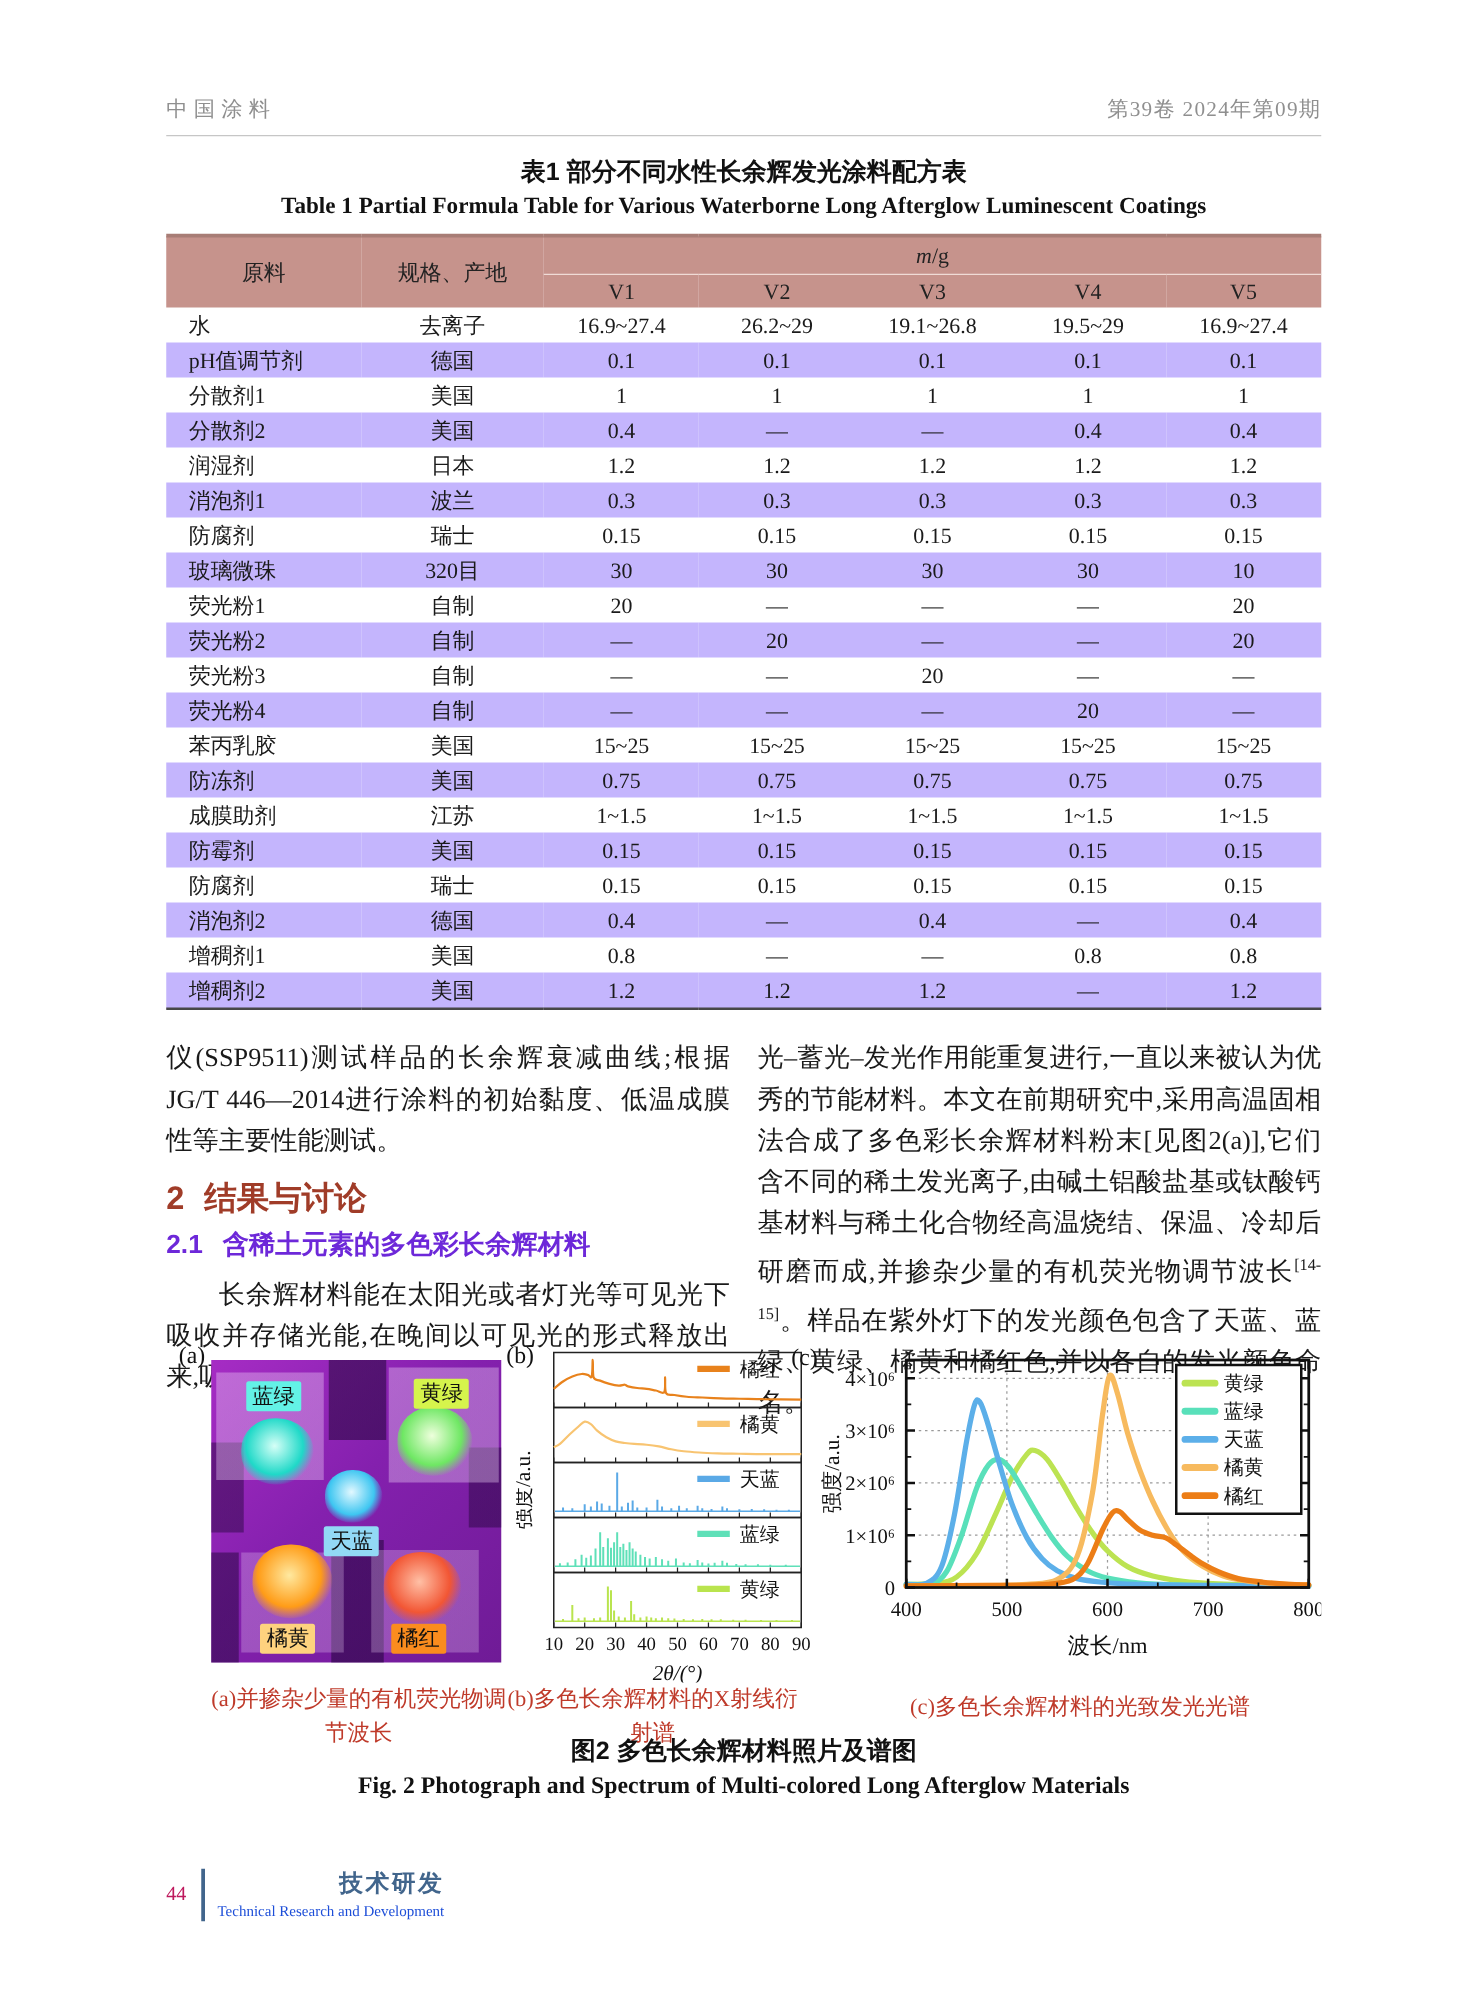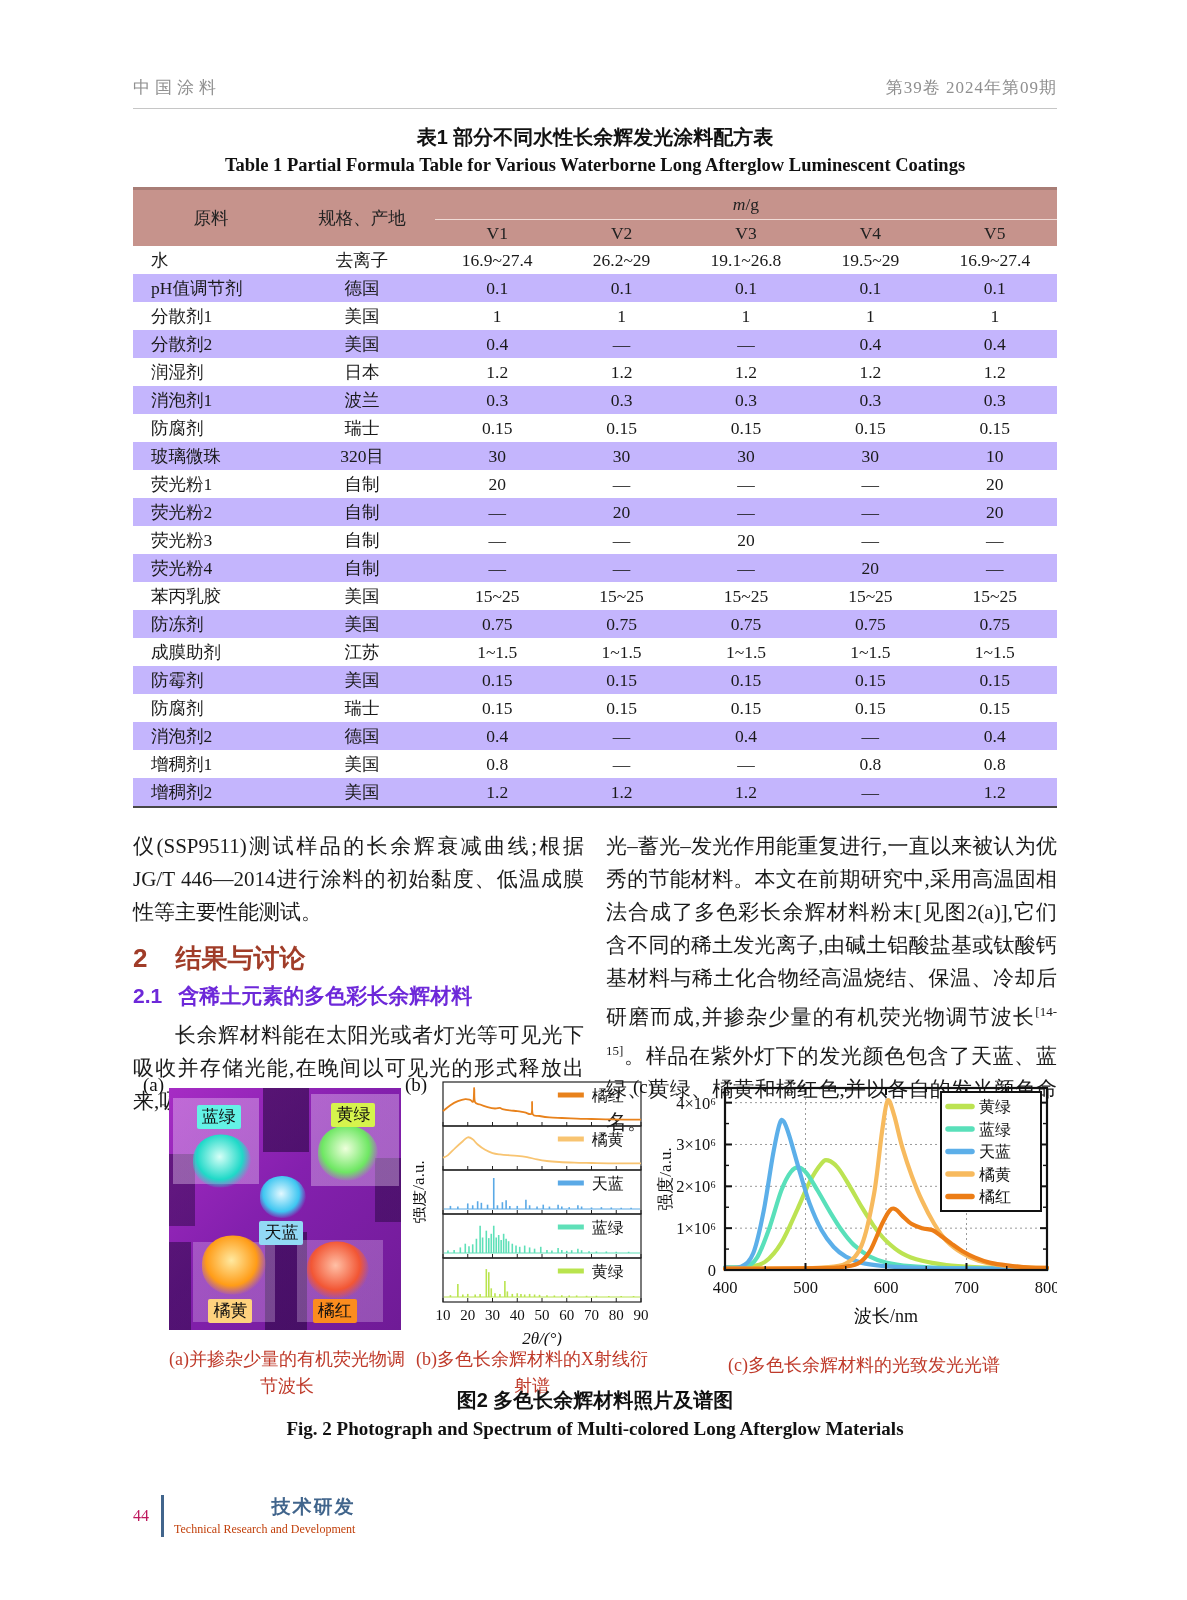--- a/index.html
+++ b/index.html
@@ -28,21 +28,21 @@
   table.ft tbody td.col-mat{text-align:left;padding-left:18px;}
   table.ft tbody tr.alt{background:#c4b5fd;}
   table.ft tbody tr:last-child td{border-bottom:2.5px solid #474747;}
   
   .twocol{position:absolute;left:133px;top:830px;width:924px;display:flex;gap:22px;}
   .tc{width:451px;font-size:21px;line-height:33px;text-align:justify;}
   .tc p{margin:0;}
   .indent{text-indent:2em;}
   .tc h2{margin:13px 0 4px;font-family:"Liberation Sans","DejaVu Sans",sans-serif;
         font-size:26px;color:#a03c28;font-weight:bold;}
-  .tc h2 .hsp{margin-left:28px;}
+  .tc h2 .hsp{margin-left:16px;}
   .tc h3{margin:2px 0 7px;font-family:"Liberation Sans","DejaVu Sans",sans-serif;
         font-size:21px;color:#6d28d9;font-weight:bold;}
   .tc h3 .hsp{margin-left:16px;}
   sup{font-size:13px;}
   
   .figure{position:absolute;left:133px;top:1072px;width:924px;height:385px;}
   .sublabel{position:absolute;font-size:19px;color:#111;}
   #lab-a{left:10px;top:2px;} #lab-b{left:272px;top:2px;} #lab-c{left:500px;top:4px;}
   .photo{position:absolute;left:36px;top:16px;width:232px;height:242px;
     background-image:
@@ -63,32 +63,32 @@
   .chip{position:absolute;padding:0 5px;font-size:17px;line-height:24px;color:#101010;border-radius:2px;}
   #xrd-svg{position:absolute;left:280px;top:6px;}
   #pl-svg{position:absolute;left:518px;top:6px;}
   .tick-text{font-family:"Liberation Serif","DejaVu Serif",serif;font-size:15px;fill:#111;}
   .tick-text-lg{font-family:"Liberation Serif","DejaVu Serif",serif;font-size:16.5px;fill:#111;}
   .axis-label{font-family:"Liberation Serif","DejaVu Serif",serif;font-size:17px;fill:#111;}
   .axis-label-lg{font-family:"Liberation Serif","DejaVu Serif",serif;font-size:18px;fill:#111;}
   .lg-text{font-family:"Liberation Serif","DejaVu Serif",serif;font-size:16px;fill:#111;}
   .cap{position:absolute;color:#bf3a2a;font-size:18px;text-align:center;line-height:27px;}
   .cap-a{left:28px;top:274px;width:252px;}
-  .cap-b{left:278px;top:274px;width:242px;}
+  .cap-b{left:268px;top:274px;width:242px;}
   .cap-c{left:538px;top:280px;width:386px;}
   .figcap-zh{position:absolute;left:0;top:315px;width:924px;text-align:center;
        font-family:"Liberation Sans","DejaVu Sans",sans-serif;font-weight:bold;font-size:20px;color:#111;}
   .figcap-en{position:absolute;left:0;top:346px;width:924px;text-align:center;font-weight:bold;font-size:19px;color:#111;}
   
   .footer{position:absolute;left:133px;top:1494px;display:flex;align-items:center;}
   .pagenum{font-size:16px;color:#be185d;}
   .vbar{width:3px;height:42px;background:#41658c;margin:0 10px 0 12px;}
   .fcol{display:flex;flex-direction:column;align-items:flex-end;}
   .fzh{font-family:"Liberation Sans","DejaVu Sans",sans-serif;font-weight:bold;font-size:19px;color:#41658c;letter-spacing:2px;}
-  .fen{font-size:12px;color:#c2410c;margin-top:2px;}
+  .fen{font-size:12px;color:#1d4ed8;margin-top:2px;}
 </style>
 </head>
 <body>
 
 <div class="page">
 
   <div class="hdr">
     <span class="jn">中国涂料</span>
     <span class="vi">第39卷  2024年第09期</span>
   </div>

